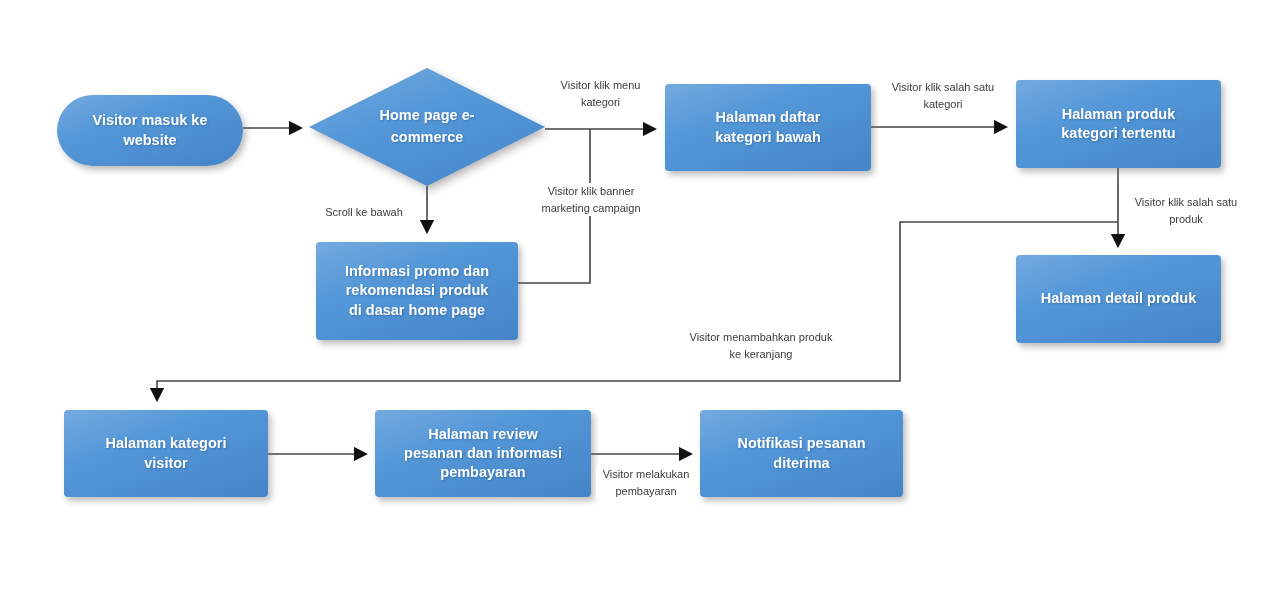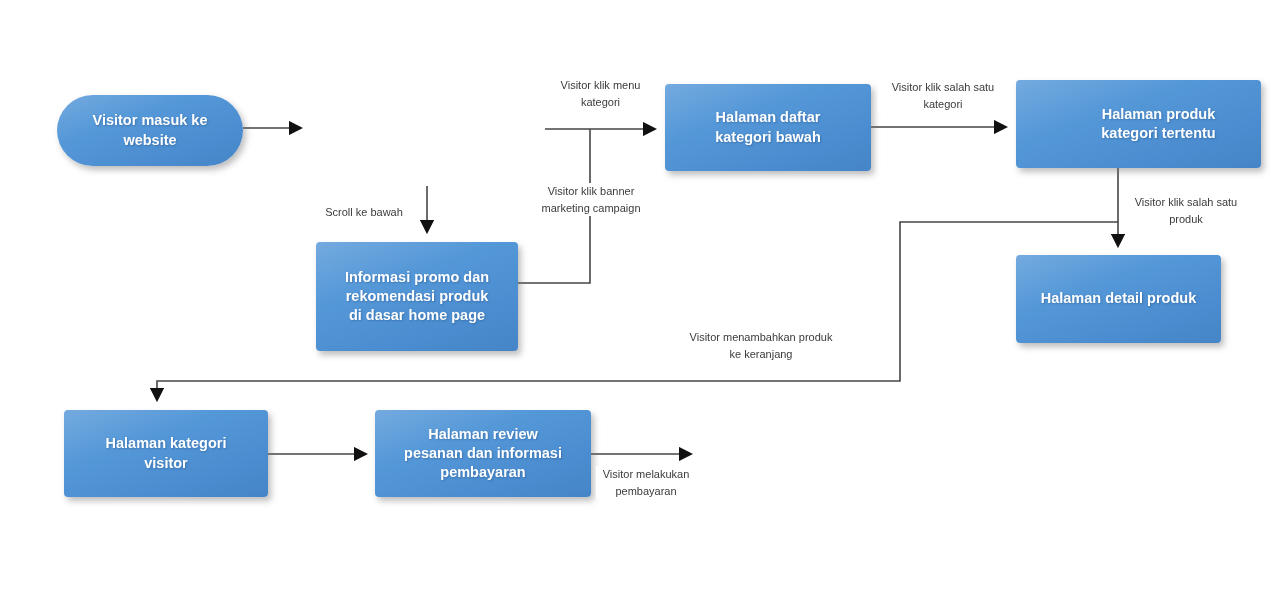--- a/index.html
+++ b/index.html
@@ -97,45 +97,53 @@
       <path d="M427,186 V232" marker-end="url(#arrow)"></path>
       <path d="M268,454 H366" marker-end="url(#arrow)"></path>
       <path d="M580,454 H691" marker-end="url(#arrow)"></path>
     </g>
   </svg>
 
   <div class="node stadium" style="left:57px; top:95px; width:186px; height:71px;">
     <span class="node-label w130">Visitor masuk ke website</span>
   </div>
 
+  <div class="diamond-wrap" style="left:309px; top:68px; width:236px; height:118px;">
+    <div class="diamond">
+      <span class="node-label w110">Home page e-commerce</span>
+    </div>
+  </div>
 
   <div class="node" style="left:665px; top:84px; width:206px; height:87px;">
     <span class="node-label w150">Halaman daftar kategori bawah</span>
   </div>
 
-  <div class="node" style="left:1016px; top:80px; width:205px; height:88px;padding-left:40px;">
+  <div class="node" style="left:1016px; top:80px; width:205px; height:88px;">
     <span class="node-label w150">Halaman produk kategori tertentu</span>
   </div>
 
   <div class="node" style="left:1016px; top:255px; width:205px; height:88px;">
     <span class="node-label w180">Halaman detail produk</span>
   </div>
 
-  <div class="node" style="left:316px; top:242px; width:202px; height:109px;">
+  <div class="node" style="left:316px; top:242px; width:202px; height:98px;">
     <span class="node-label w152">Informasi promo dan rekomendasi produk di dasar home page</span>
   </div>
 
   <div class="node" style="left:64px; top:410px; width:204px; height:87px;">
     <span class="node-label w160">Halaman kategori visitor</span>
   </div>
 
   <div class="node" style="left:375px; top:410px; width:216px; height:87px;">
     <span class="node-label w160">Halaman review pesanan dan informasi pembayaran</span>
   </div>
 
+  <div class="node" style="left:700px; top:410px; width:203px; height:87px;">
+    <span class="node-label w160">Notifikasi pesanan diterima</span>
+  </div>
 
   <div class="edge-label" style="left:543px; top:77px; width:115px;">Visitor klik menu kategori</div>
 
   <div class="edge-label" style="left:878px; top:79px; width:130px;">Visitor klik salah satu kategori</div>
 
   <div class="edge-label" style="left:1126px; top:194px; width:120px;">Visitor klik salah satu produk</div>
 
   <div class="edge-label" style="left:310px; top:204px; width:108px;">Scroll ke bawah</div>
 
   <div class="edge-label" style="left:525px; top:183px; width:132px;">Visitor klik banner marketing campaign</div>

